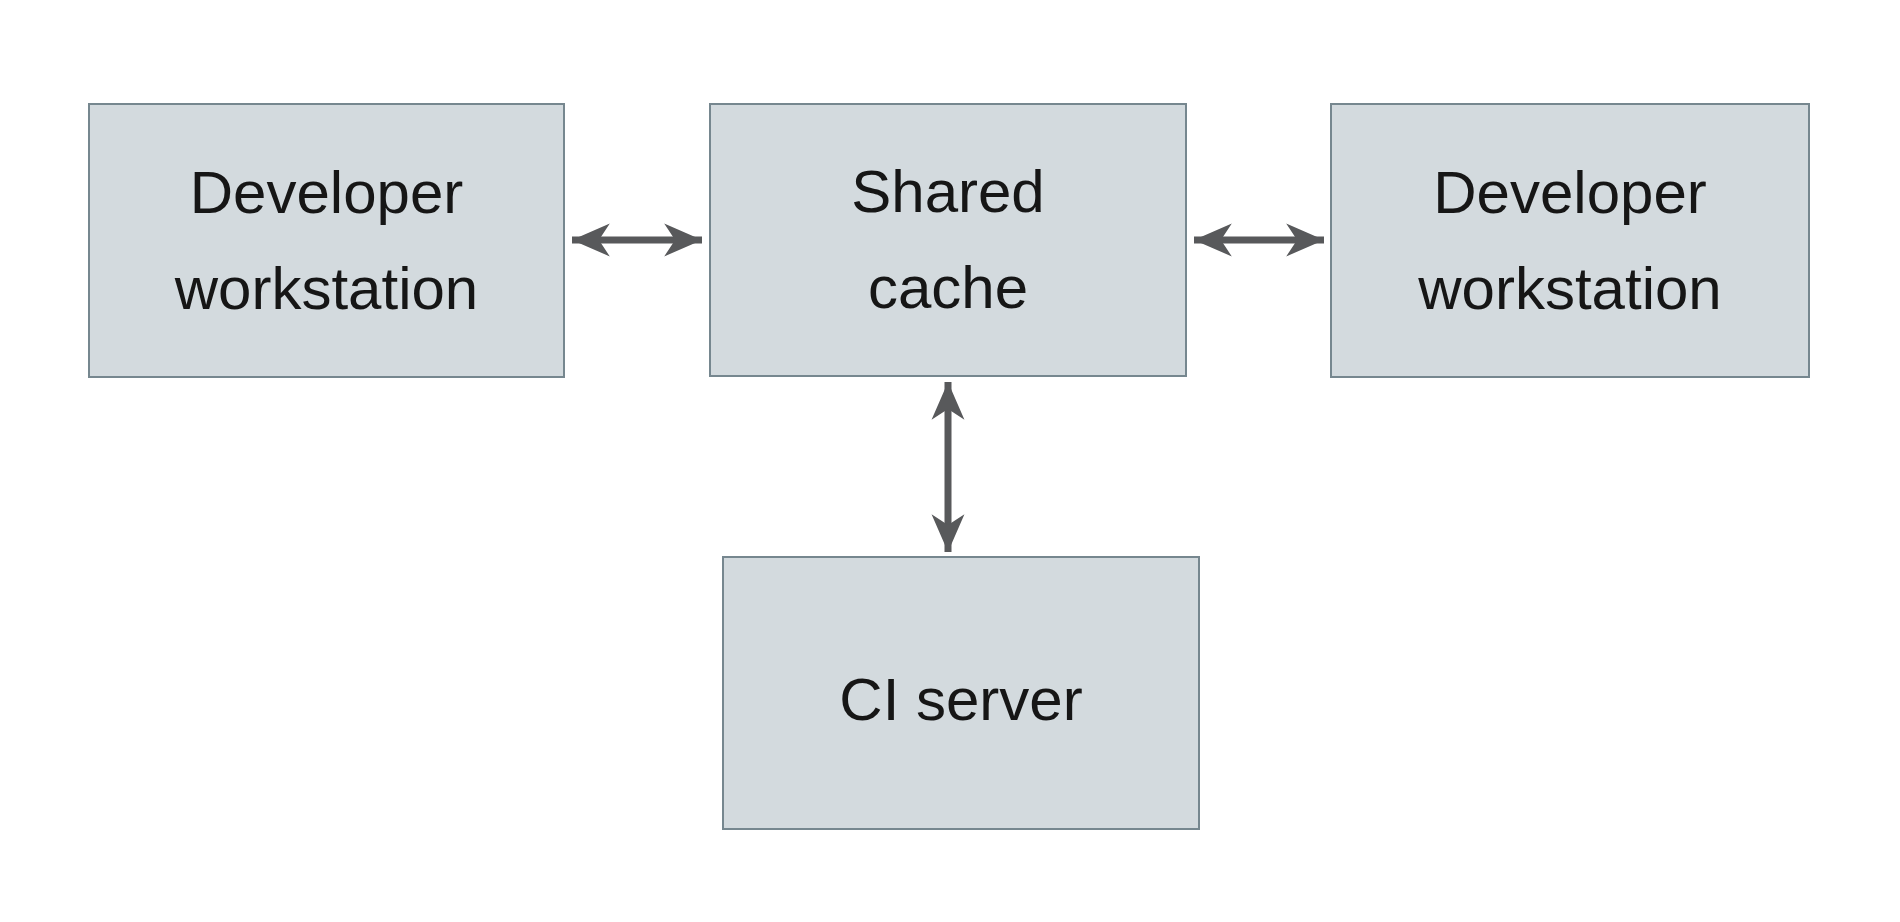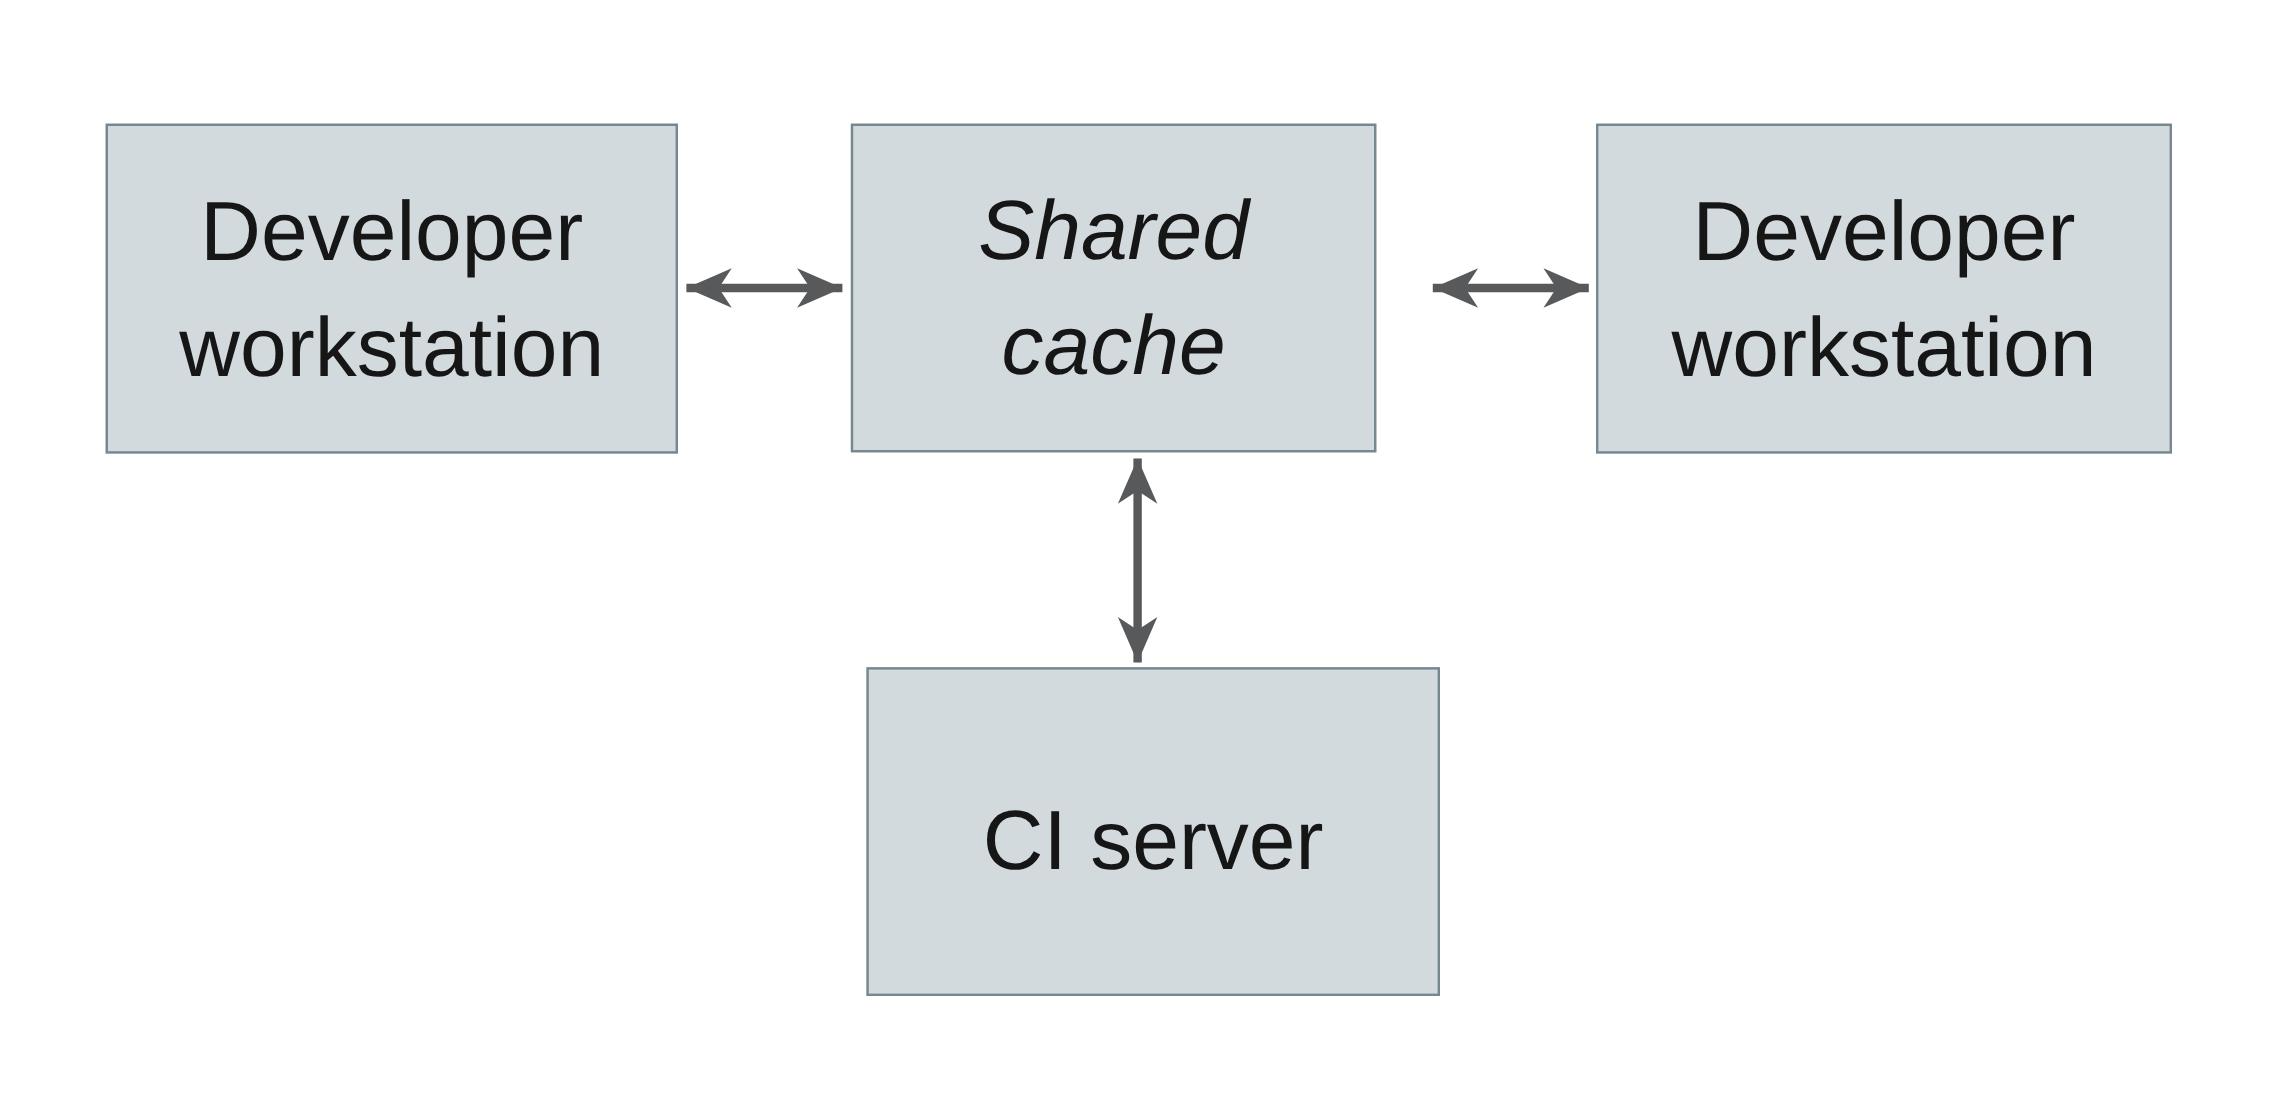--- a/index.html
+++ b/index.html
@@ -26,26 +26,26 @@
     background: var(--node-fill, #d3dade);
     border: 2px solid var(--node-border, #76878f);
     display: flex;
     align-items: center;
     justify-content: center;
   }
   .node-label {
     white-space: pre-line;
     text-align: center;
     color: var(--text-color, #161616);
-    font-size: 70px;
+    font-size: 60px;
     line-height: 96px;
     letter-spacing: 0px;
   }
   #node-workstation-left  { left: 88px;   top: 103px; width: 477px; height: 275px; }
-  #node-shared-cache      { left: 709px;  top: 103px; width: 438px; height: 274px; font-style: italic; }
+  #node-shared-cache      { left: 709px;  top: 103px; width: 478px; height: 274px; }
   #node-workstation-right { left: 1330px; top: 103px; width: 480px; height: 275px; }
   #node-ci-server         { left: 709px;  top: 556px; width: 478px; height: 274px; margin-left: 13px; }
   #node-ci-server .node-label { padding-top: 14px; }
   svg.arrows {
     position: absolute;
     left: 0; top: 0;
     width: 1900px;
     height: 922px;
     pointer-events: none;
   }

